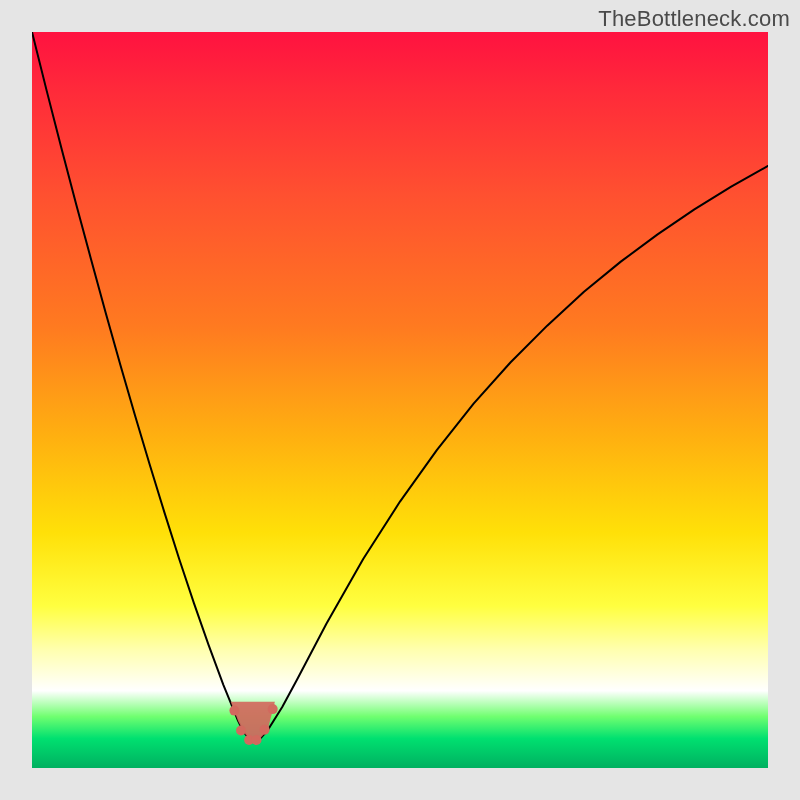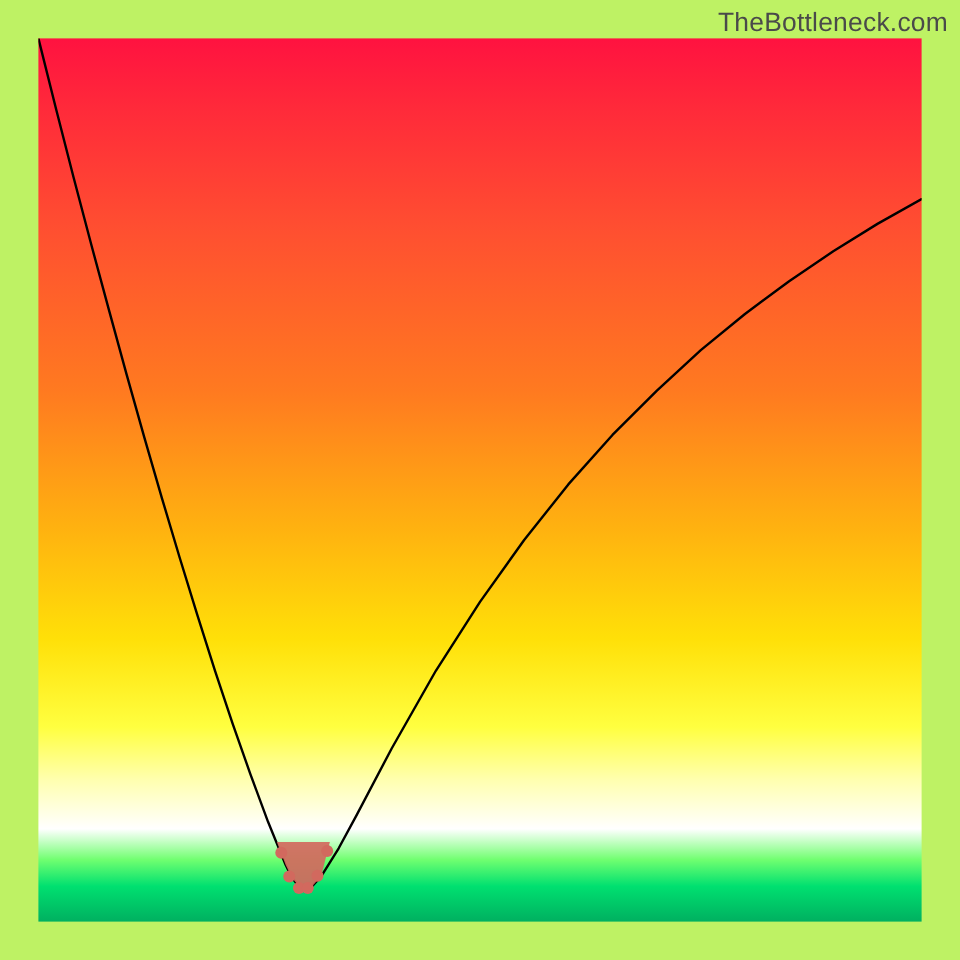--- a/index.html
+++ b/index.html
@@ -10,21 +10,21 @@
     background: #000;
     overflow: hidden;
     font-family: Arial, Helvetica, sans-serif;
   }
   .frame {
     position: absolute;
     left: 0;
     top: 0;
     width: 800px;
     height: 800px;
-    background: #bef264;
+    background: #e5e5e5;
   }
   .plot {
     position: absolute;
     left: 32px;
     top: 32px;
     width: 736px;
     height: 736px;
     background: linear-gradient(
       to bottom,
       #ff1240 0%,

